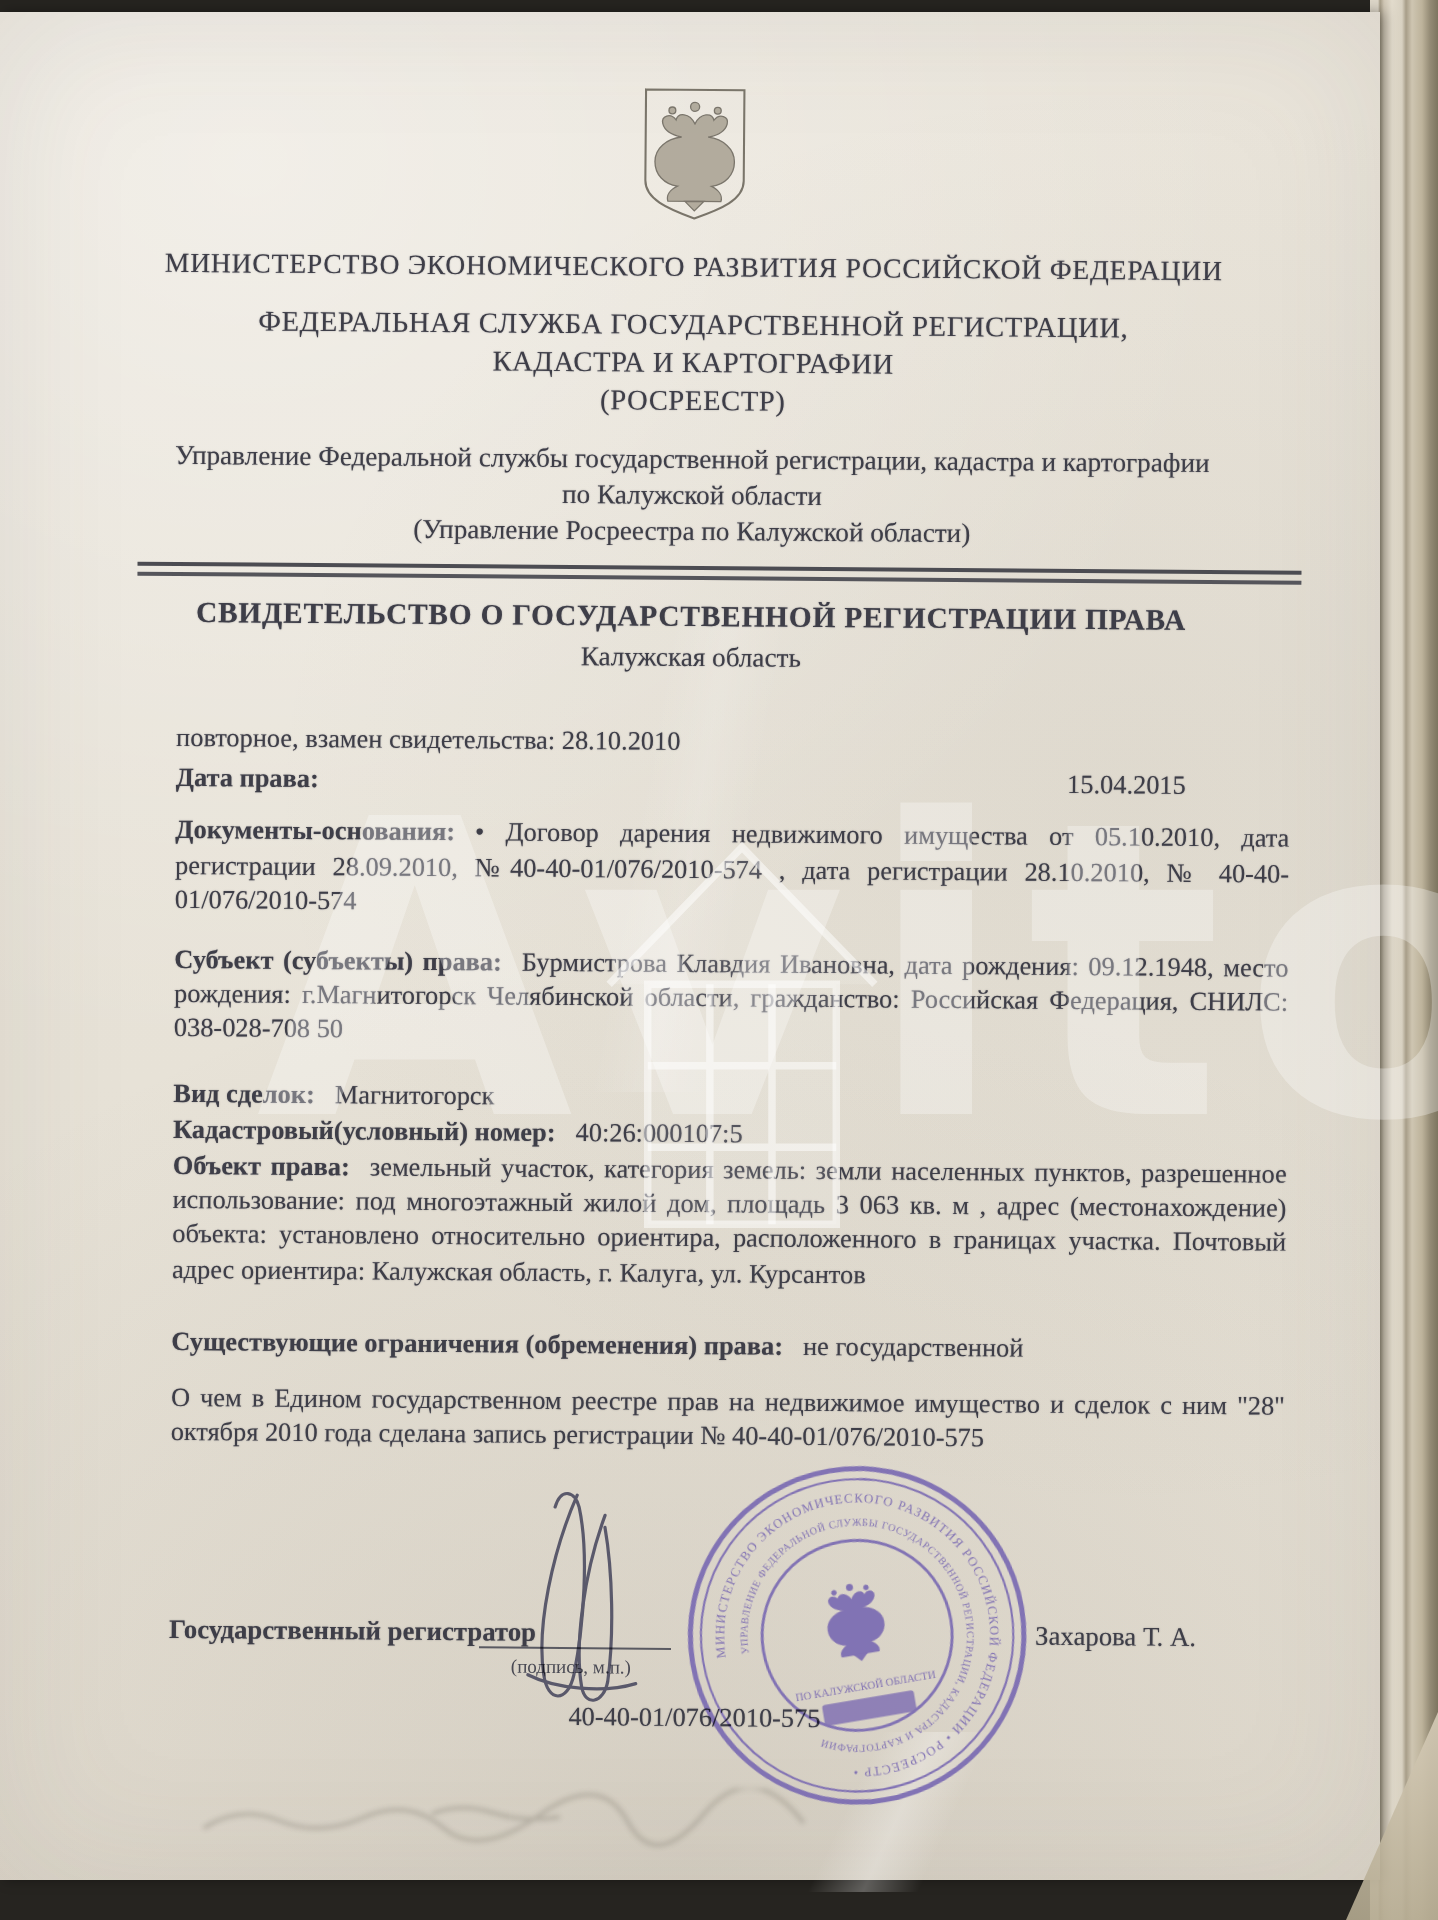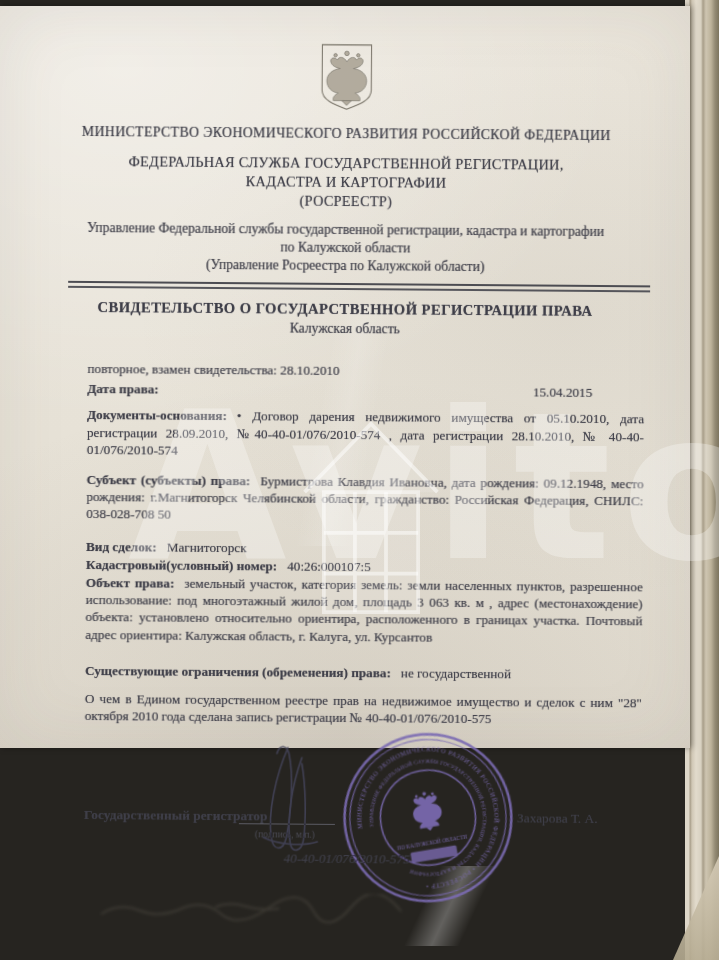--- a/index.html
+++ b/index.html
@@ -20,21 +20,21 @@
       #bdb39b 26px,#948b75 30px,#7d755f 34px);
   }
   .fold-corner{
     position:absolute;right:0;bottom:0;width:46px;height:104px;
     background:linear-gradient(200deg,#d6ccb8,#b3a98f);
     clip-path:polygon(100% 0,100% 100%,0 100%);
     opacity:.9;
   }
   
   .paper{
-    position:absolute;left:0;top:6px;width:690px;height:742px;
+    position:absolute;left:0;top:6px;width:690px;height:934px;
     background:
       radial-gradient(120% 80% at 18% 8%, rgba(255,255,255,.38), transparent 60%),
       radial-gradient(90% 55% at 82% 42%, rgba(115,106,90,.08), transparent 70%),
       radial-gradient(130% 80% at 50% 98%, rgba(108,99,84,.12), transparent 60%),
       linear-gradient(176deg,#eae5db 0%,#e7e2d7 55%,#e3ddd1 100%);
     box-shadow:2px 0 6px rgba(0,0,0,.35), inset 0 0 70px rgba(86,78,64,.10);
   }
   .crease-a{position:absolute;left:0;top:300px;width:100%;height:240px;pointer-events:none;
     background:linear-gradient(100deg,transparent 46%,rgba(255,255,255,.14) 50%,transparent 54%);}
   .crease-b{position:absolute;left:330px;top:860px;width:240px;height:80px;pointer-events:none;
@@ -75,21 +75,21 @@
   .p-object{margin-top:1px !important;}
   .p-restr{margin-top:19px !important;text-align:left !important;}
   .p-registry{margin-top:11px !important;}
 
   
   .f-item{position:absolute;font-size:13.4px;}
   .f-registrar{left:88px;top:803px;font-weight:bold;}
   .f-name{left:521px;top:803px;}
   .f-sigline{left:243px;top:794px;width:96px;border-bottom:1px solid #5a5a62;height:24px;}
   .f-caption{left:259px;top:824px;font-size:9.5px;color:#4a4a54;}
-  .f-regnum{left:288px;top:845px;font-size:13.2px;font-style:italic;}
+  .f-regnum{left:288px;top:845px;font-size:13.2px;}
 
   .stamp{position:absolute;left:337px;top:716px;width:190px;height:190px;
     mix-blend-mode:multiply;opacity:.92;transform:rotate(-10deg);filter:blur(.3px);}
   .signature{position:absolute;left:238px;top:736px;width:110px;height:126px;
     mix-blend-mode:multiply;opacity:.85;}
 
   .pencil{position:absolute;left:100px;top:888px;width:330px;height:34px;opacity:.30;filter:blur(1.4px);}
 
   
   .watermark{position:absolute;inset:0;overflow:hidden;pointer-events:none;z-index:30;}

